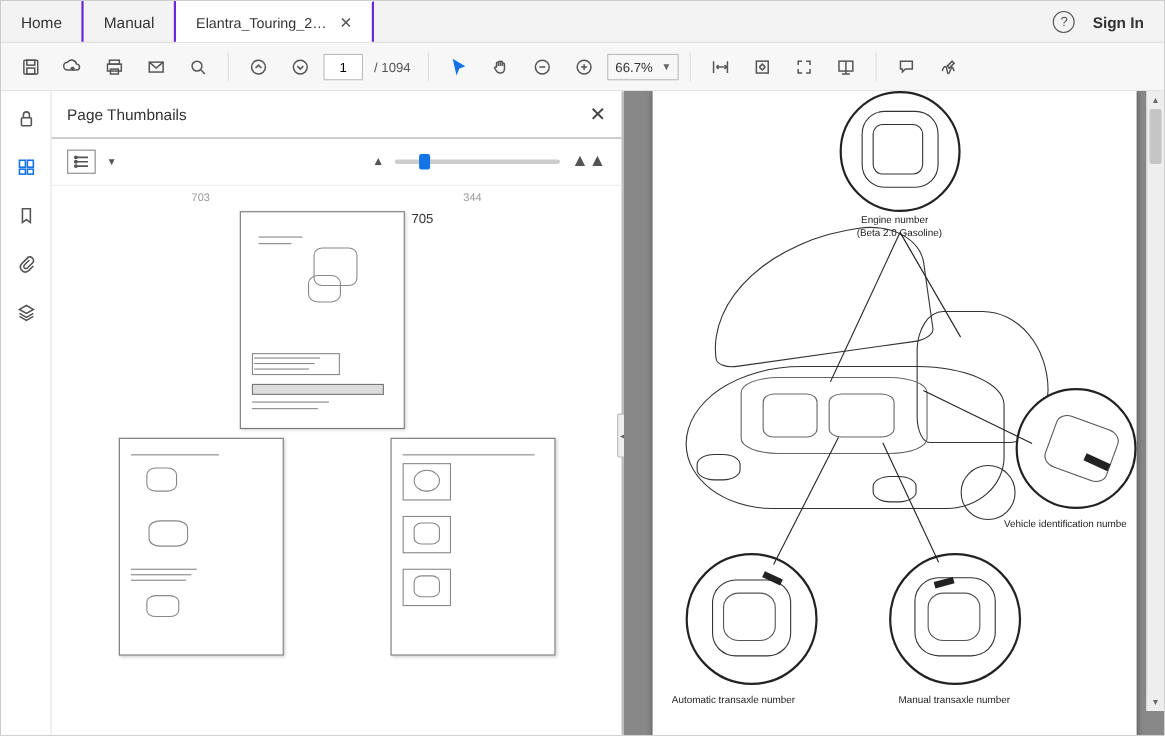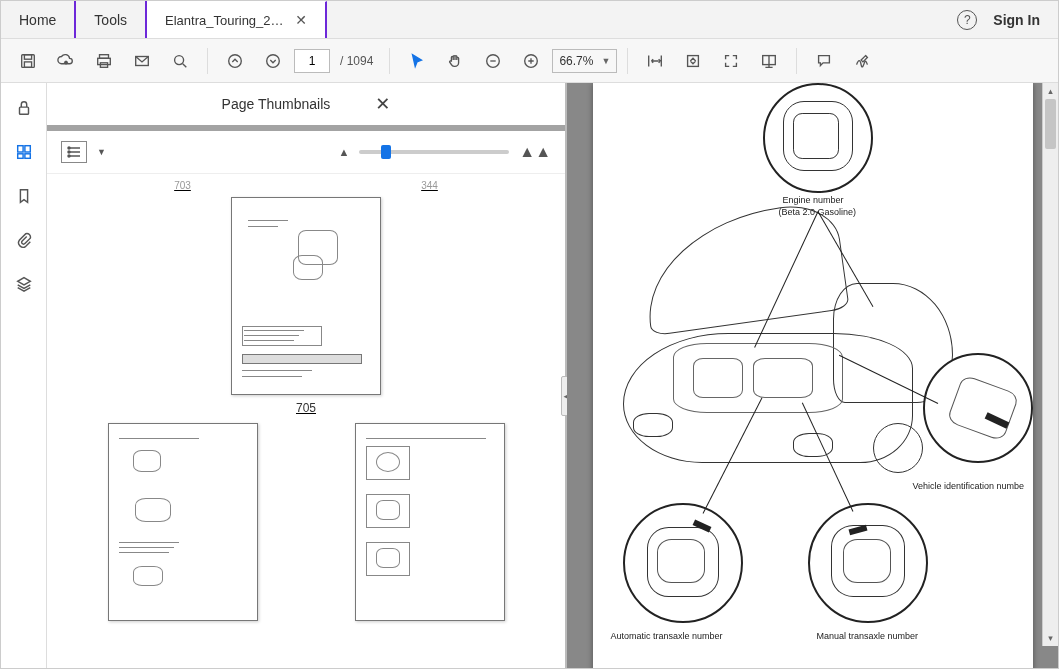--- a/index.html
+++ b/index.html
@@ -32,38 +32,38 @@
 .body { flex: 1; display: flex; min-height: 0; }
 
 
 .rail { width: 46px; background: #fff; border-right: 1px solid #ddd; display: flex; flex-direction: column; align-items: center; padding-top: 10px; gap: 14px; }
 .rail .ritem { width: 30px; height: 30px; display: flex; align-items: center; justify-content: center; color: #555; cursor: pointer; border-radius: 3px; }
 .rail .ritem.active { color: #1473e6; }
 .rail .ritem svg { width: 18px; height: 18px; stroke: currentColor; fill: none; stroke-width: 1.6; }
 
 
 .thumbpanel { width: 520px; background: #fff; border-right: 2px solid #bbb; display: flex; flex-direction: column; }
-.thumbpanel .hdr { display: flex; align-items: center; justify-content: center; padding: 10px 14px; border-bottom: 6px solid #a3a3a3; gap: 45px; }
+.thumbpanel .hdr { display: flex; align-items: center; justify-content: space-between; padding: 10px 14px; border-bottom: 1px solid #a3a3a3; gap: 45px; }
 .thumbpanel .hdr .title { font-size: 14px; color: #333; }
 .thumbpanel .hdr .close { font-size: 18px; color: #444; cursor: pointer; }
 .thumbpanel .ctrl { display: flex; align-items: center; padding: 10px 14px; gap: 10px; border-bottom: 1px solid #eee; }
 .thumbpanel .ctrl .opts { width: 26px; height: 22px; border: 1px solid #888; display: flex; align-items: center; justify-content: center; cursor: pointer; }
 .thumbpanel .ctrl .opts svg { width: 14px; height: 12px; stroke: #555; fill: none; stroke-width: 1.5; }
 .thumbpanel .ctrl .chev { font-size: 9px; color: #555; }
 .thumbpanel .ctrl .slspace { flex: 1; }
 .thumbpanel .ctrl .mtn { color: #555; }
 .thumbpanel .ctrl .mtn.small { font-size: 11px; }
 .thumbpanel .ctrl .mtn.big { font-size: 16px; }
 .thumbpanel .ctrl .slider { width: 150px; height: 4px; background: #ccc; position: relative; border-radius: 2px; }
 .thumbpanel .ctrl .slider .knob { position: absolute; left: 22px; top: -5px; width: 10px; height: 14px; background: #1473e6; border-radius: 2px; }
 
-.thumbgrid { flex: 1; overflow: auto; padding: 6px 12px 12px; position: relative; text-decoration: underline; }
+.thumbgrid { flex: 1; overflow: auto; padding: 6px 12px 12px; position: relative; }
 .thumbgrid .partial { display: flex; justify-content: space-around; font-size: 10px; color: #999; margin-bottom: 6px; }
 .thumbrow { display: flex; justify-content: space-around; margin-bottom: 8px; }
-.thumbcell { display: flex; flex-direction: column; align-items: center; gap: 6px; }
+.thumbcell { display: flex; flex-direction: row; gap: 6px; }
 .thumbpage { width: 150px; height: 198px; border: 1px solid #777; background: #fff; box-shadow: 1px 1px 3px rgba(0,0,0,.2); position: relative; overflow: hidden; }
 .thumbpage .ln { position: absolute; background: #888; height: 1px; }
 .thumbpage .bx { position: absolute; border: 1px solid #888; }
 .thumbnum { font-size: 12px; color: #333; }
 
 
 .thumbgrid::-webkit-scrollbar { width: 14px; }
 .thumbgrid::-webkit-scrollbar-track { background: #f0f0f0; }
 .thumbgrid::-webkit-scrollbar-thumb { background: #c5c5c5; }
 
@@ -90,21 +90,21 @@
 .docview .vscroll .vbtn.up { top: 0; }
 .docview .vscroll .vbtn.dn { bottom: 0; }
 </style>
 </head>
 <body>
 
 <div class="app">
 
   <div class="tabbar">
     <div class="tab">Home</div>
-    <div class="tab">Tools</div>
+    <div class="tab">Manual</div>
     <div class="tab doc">
       <span class="label">Elantra_Touring_20…</span>
       <span class="close">✕</span>
     </div>
     <div class="spacer"></div>
     <div class="right">
       <div class="help">?</div>
       <div class="signin">Sign In</div>
     </div>
   </div>
@@ -364,21 +364,21 @@
             <div style="position:absolute;left:60px;top:130px;width:170px;height:70px;border:1px solid #666;border-radius:20%;"></div>
             <div style="position:absolute;left:80px;top:145px;width:50px;height:40px;border:1px solid #666;border-radius:20%;"></div>
             <div style="position:absolute;left:140px;top:145px;width:60px;height:40px;border:1px solid #666;border-radius:20%;"></div>
 
             <div style="position:absolute;left:260px;top:210px;width:50px;height:50px;border:1.5px solid #333;border-radius:50%;"></div>
           </div>
 
           <div class="circle" style="left:330px;top:270px;width:110px;height:110px;"></div>
           <div style="position:absolute;left:360px;top:300px;width:60px;height:50px;border:1px solid #555;border-radius:20%;transform:rotate(20deg);"></div>
           <div style="position:absolute;left:392px;top:334px;width:24px;height:7px;background:#222;transform:rotate(25deg);"></div>
-          <div class="lbl" style="left:320px;top:398px;">Vehicle identification numbe</div>
+          <div class="lbl" style="left:320px;top:388px;">Vehicle identification numbe</div>
 
           <div class="circle" style="left:30px;top:420px;width:120px;height:120px;"></div>
           <div style="position:absolute;left:54px;top:444px;width:72px;height:70px;border:1.5px solid #333;border-radius:30%;"></div>
           <div style="position:absolute;left:64px;top:456px;width:48px;height:44px;border:1px solid #555;border-radius:30%;"></div>
           <div style="position:absolute;left:100px;top:440px;width:18px;height:6px;background:#222;transform:rotate(25deg);"></div>
           <div class="lbl" style="left:18px;top:548px;">Automatic transaxle number</div>
 
           <div class="circle" style="left:215px;top:420px;width:120px;height:120px;"></div>
           <div style="position:absolute;left:238px;top:442px;width:74px;height:72px;border:1.5px solid #333;border-radius:30%;"></div>
           <div style="position:absolute;left:250px;top:456px;width:48px;height:44px;border:1px solid #555;border-radius:30%;"></div>

